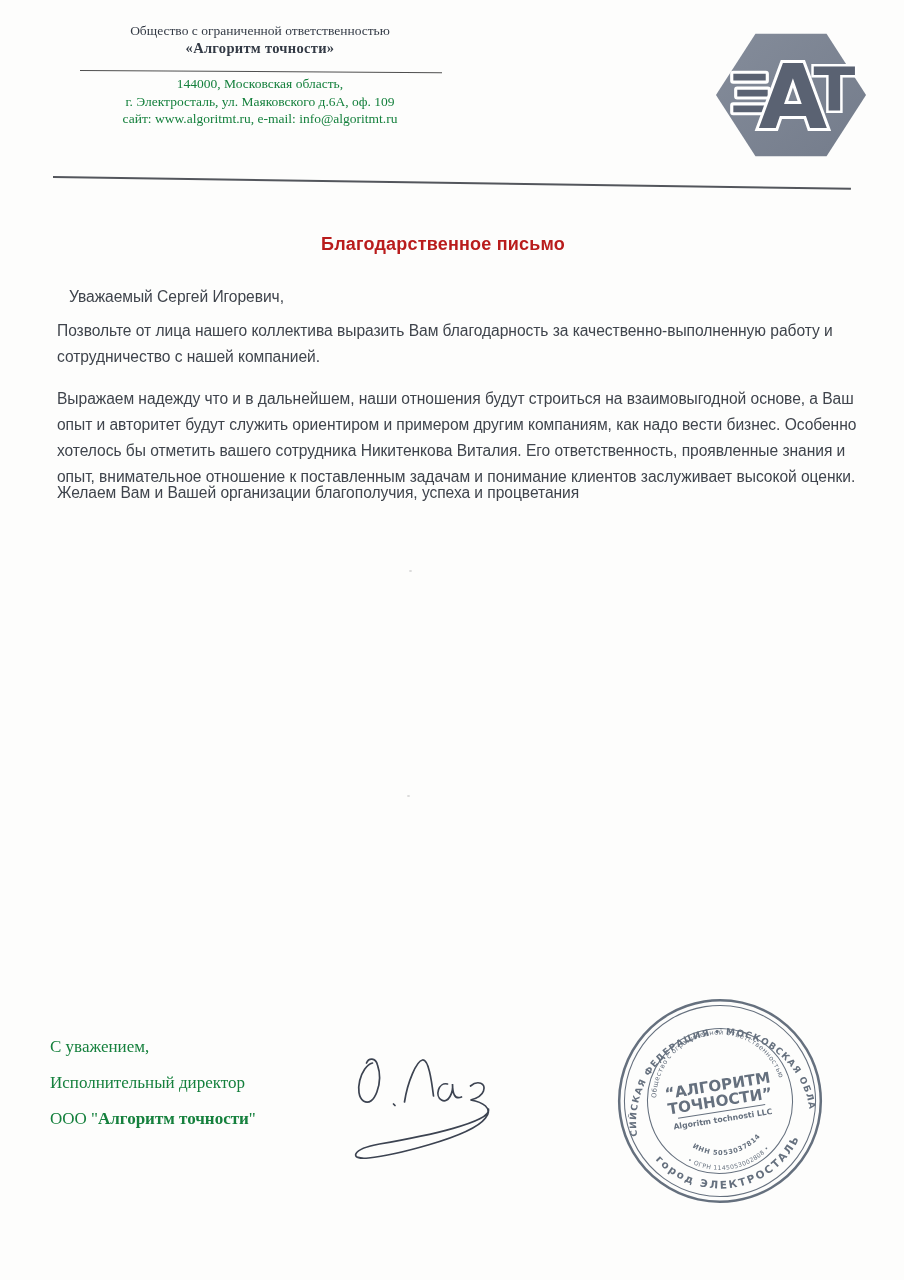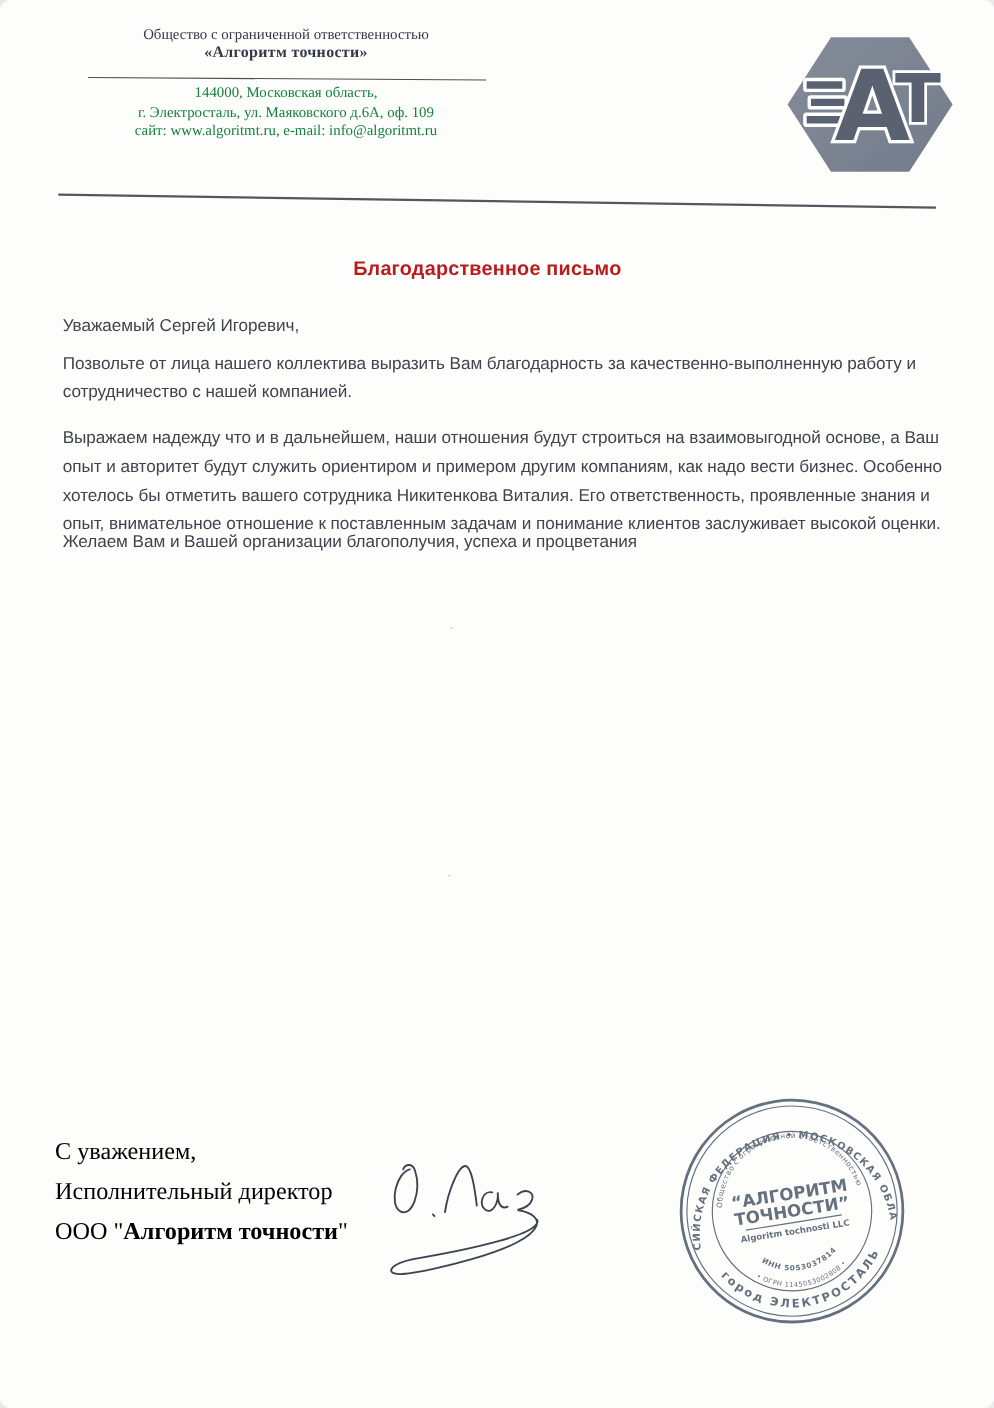--- a/index.html
+++ b/index.html
@@ -3,21 +3,20 @@
 <meta charset="utf-8">
 <style>
   html,body{margin:0;padding:0;background:#e9e9e9;}
   .page{
     position:relative;
     width:904px;height:1280px;
     margin:0 auto;
     background:#fdfdfc;
     overflow:hidden;
     font-family:"Liberation Sans", sans-serif;
-    border-radius:10px;
   }
   
   .letterhead{
     position:absolute;left:62px;top:22px;width:396px;
     text-align:center;color:#333a45;
     font-family:"Liberation Serif","DejaVu Serif",serif;
   }
   .org-type{font-size:13.5px;line-height:17px;}
   .org-name{font-size:14.5px;font-weight:bold;line-height:19px;letter-spacing:.3px;}
   .head-rule{
@@ -36,29 +35,29 @@
     position:absolute;left:53px;top:176px;width:798px;height:0;
     border-top:2.2px solid #53565c;transform:rotate(.85deg);transform-origin:left center;
   }
   
   .title{
     position:absolute;left:0;top:234px;width:886px;text-align:center;
     font-size:18px;font-weight:bold;color:#b91c1c;letter-spacing:.2px;
   }
   .body-text{position:absolute;left:57px;width:800px;color:#3f444c;
     font-size:15.6px;line-height:26px;letter-spacing:-0.05px;}
-  .greeting{top:284px;}
+  .greeting{top:284px;margin-left:12px;}
   .para1{top:318px;}
   .para2{top:386px;}
   .para3{top:480px;}
   
   .signoff{
     position:absolute;left:50px;top:1038px;width:330px;
     font-family:"Liberation Serif","DejaVu Serif",serif;
-    font-size:22px;color:#000000;
+    font-size:17px;color:#15803d;
   }
   .signoff p{margin:0 0 18px 0;line-height:18px;}
   .signoff .bold{font-weight:bold;}
   
   .hand-sign{position:absolute;left:328px;top:1038px;width:190px;height:140px;}
   
   .stamp{position:absolute;left:615px;top:996px;width:210px;height:210px;opacity:.88;}
   
   .speck{position:absolute;border-radius:50%;background:#b9b9b9;opacity:.5;}
 </style>

